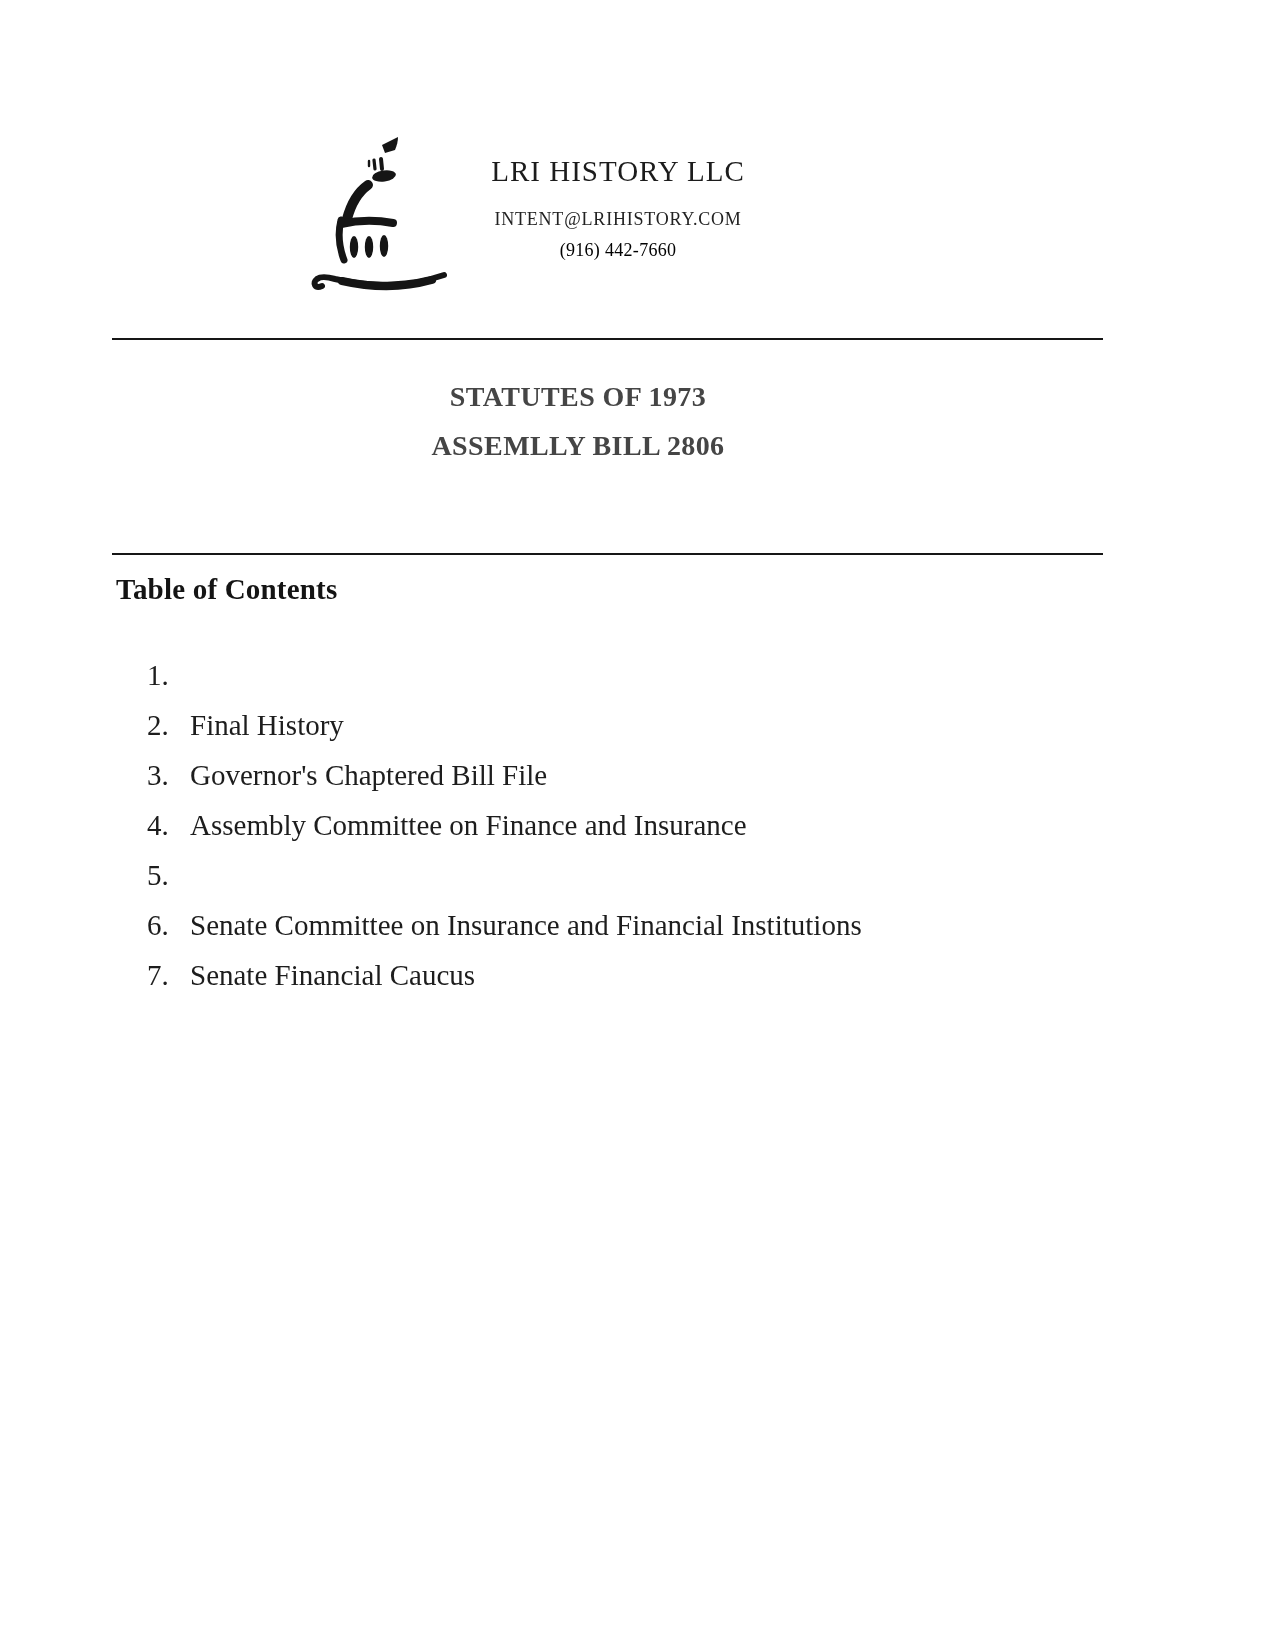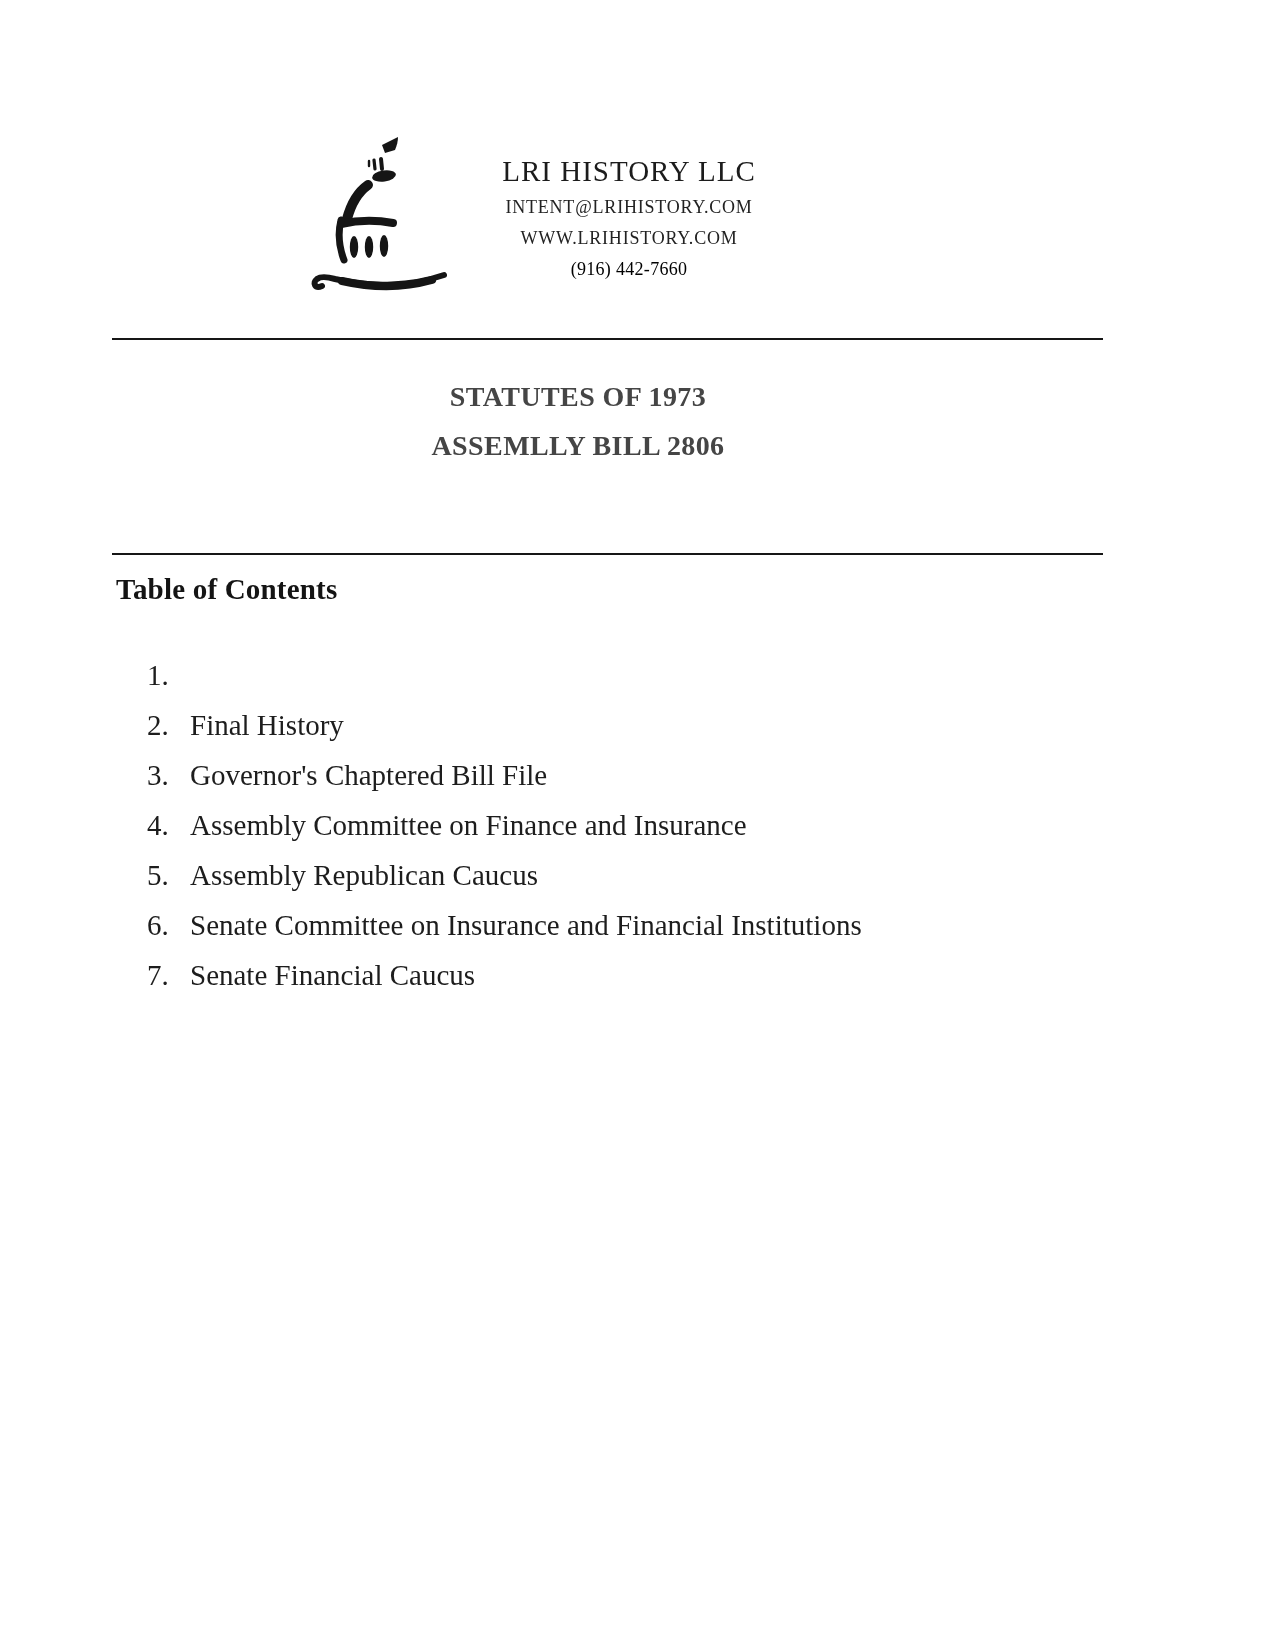--- a/index.html
+++ b/index.html
@@ -18,36 +18,37 @@
     position: absolute;
     left: 297px;
     top: 128px;
     width: 152px;
     height: 166px;
   }
 
   
   .header-text {
     position: absolute;
-    left: 428px;
+    left: 417px;
     top: 150px;
     width: 402px;
     text-align: center;
   }
   .company-name {
     font-size: 29px;
     line-height: 42px;
     letter-spacing: 1px;
     color: #1c1c1c;
   }
   .contact-line {
     font-size: 18px;
     line-height: 31px;
     letter-spacing: 0.8px;
     color: #222222;
+    margin-top: 12px;
   }
   .phone-line {
     font-size: 18px;
     line-height: 30px;
     letter-spacing: 0.3px;
     color: #000000;
   }
 
   .rule {
     position: absolute;
@@ -129,21 +130,20 @@
       <ellipse cx="87" cy="118" rx="4.2" ry="11" fill="#151515"></ellipse>
 
       <path d="M25,158 C18,161 15,155 20,151 C24,148 31,149 38,151 C75,160 115,158 147,147" stroke="#151515" stroke-width="6" stroke-linecap="round" fill="none"></path>
       <path d="M45,153 C80,161 110,159 135,152" stroke="#151515" stroke-width="8" stroke-linecap="round" fill="none"></path>
     </svg>
   </div>
 
   <div class="header-text">
     <div class="company-name">LRI HISTORY LLC</div>
     <div class="contact-line">INTENT@LRIHISTORY.COM</div>
-    <div class="contact-line">WWW.LRIHISTORY.COM</div>
     <div class="phone-line">(916) 442-7660</div>
   </div>
 
   <div class="rule rule-top"></div>
 
   <div class="title-block">
     <div class="title-line">STATUTES OF 1973</div>
     <div class="title-line">ASSEMLLY BILL 2806</div>
   </div>
 
@@ -162,21 +162,20 @@
     <div class="toc-row">
       <span class="toc-num">3.</span>
       <span class="toc-label">Governor's Chaptered Bill File</span>
     </div>
     <div class="toc-row">
       <span class="toc-num">4.</span>
       <span class="toc-label">Assembly Committee on Finance and Insurance</span>
     </div>
     <div class="toc-row">
       <span class="toc-num">5.</span>
-      <span class="toc-label">Assembly Republican Caucus</span>
     </div>
     <div class="toc-row">
       <span class="toc-num">6.</span>
       <span class="toc-label">Senate Committee on Insurance and Financial Institutions</span>
     </div>
     <div class="toc-row">
       <span class="toc-num">7.</span>
       <span class="toc-label">Senate Financial Caucus</span>
     </div>
   </div>

